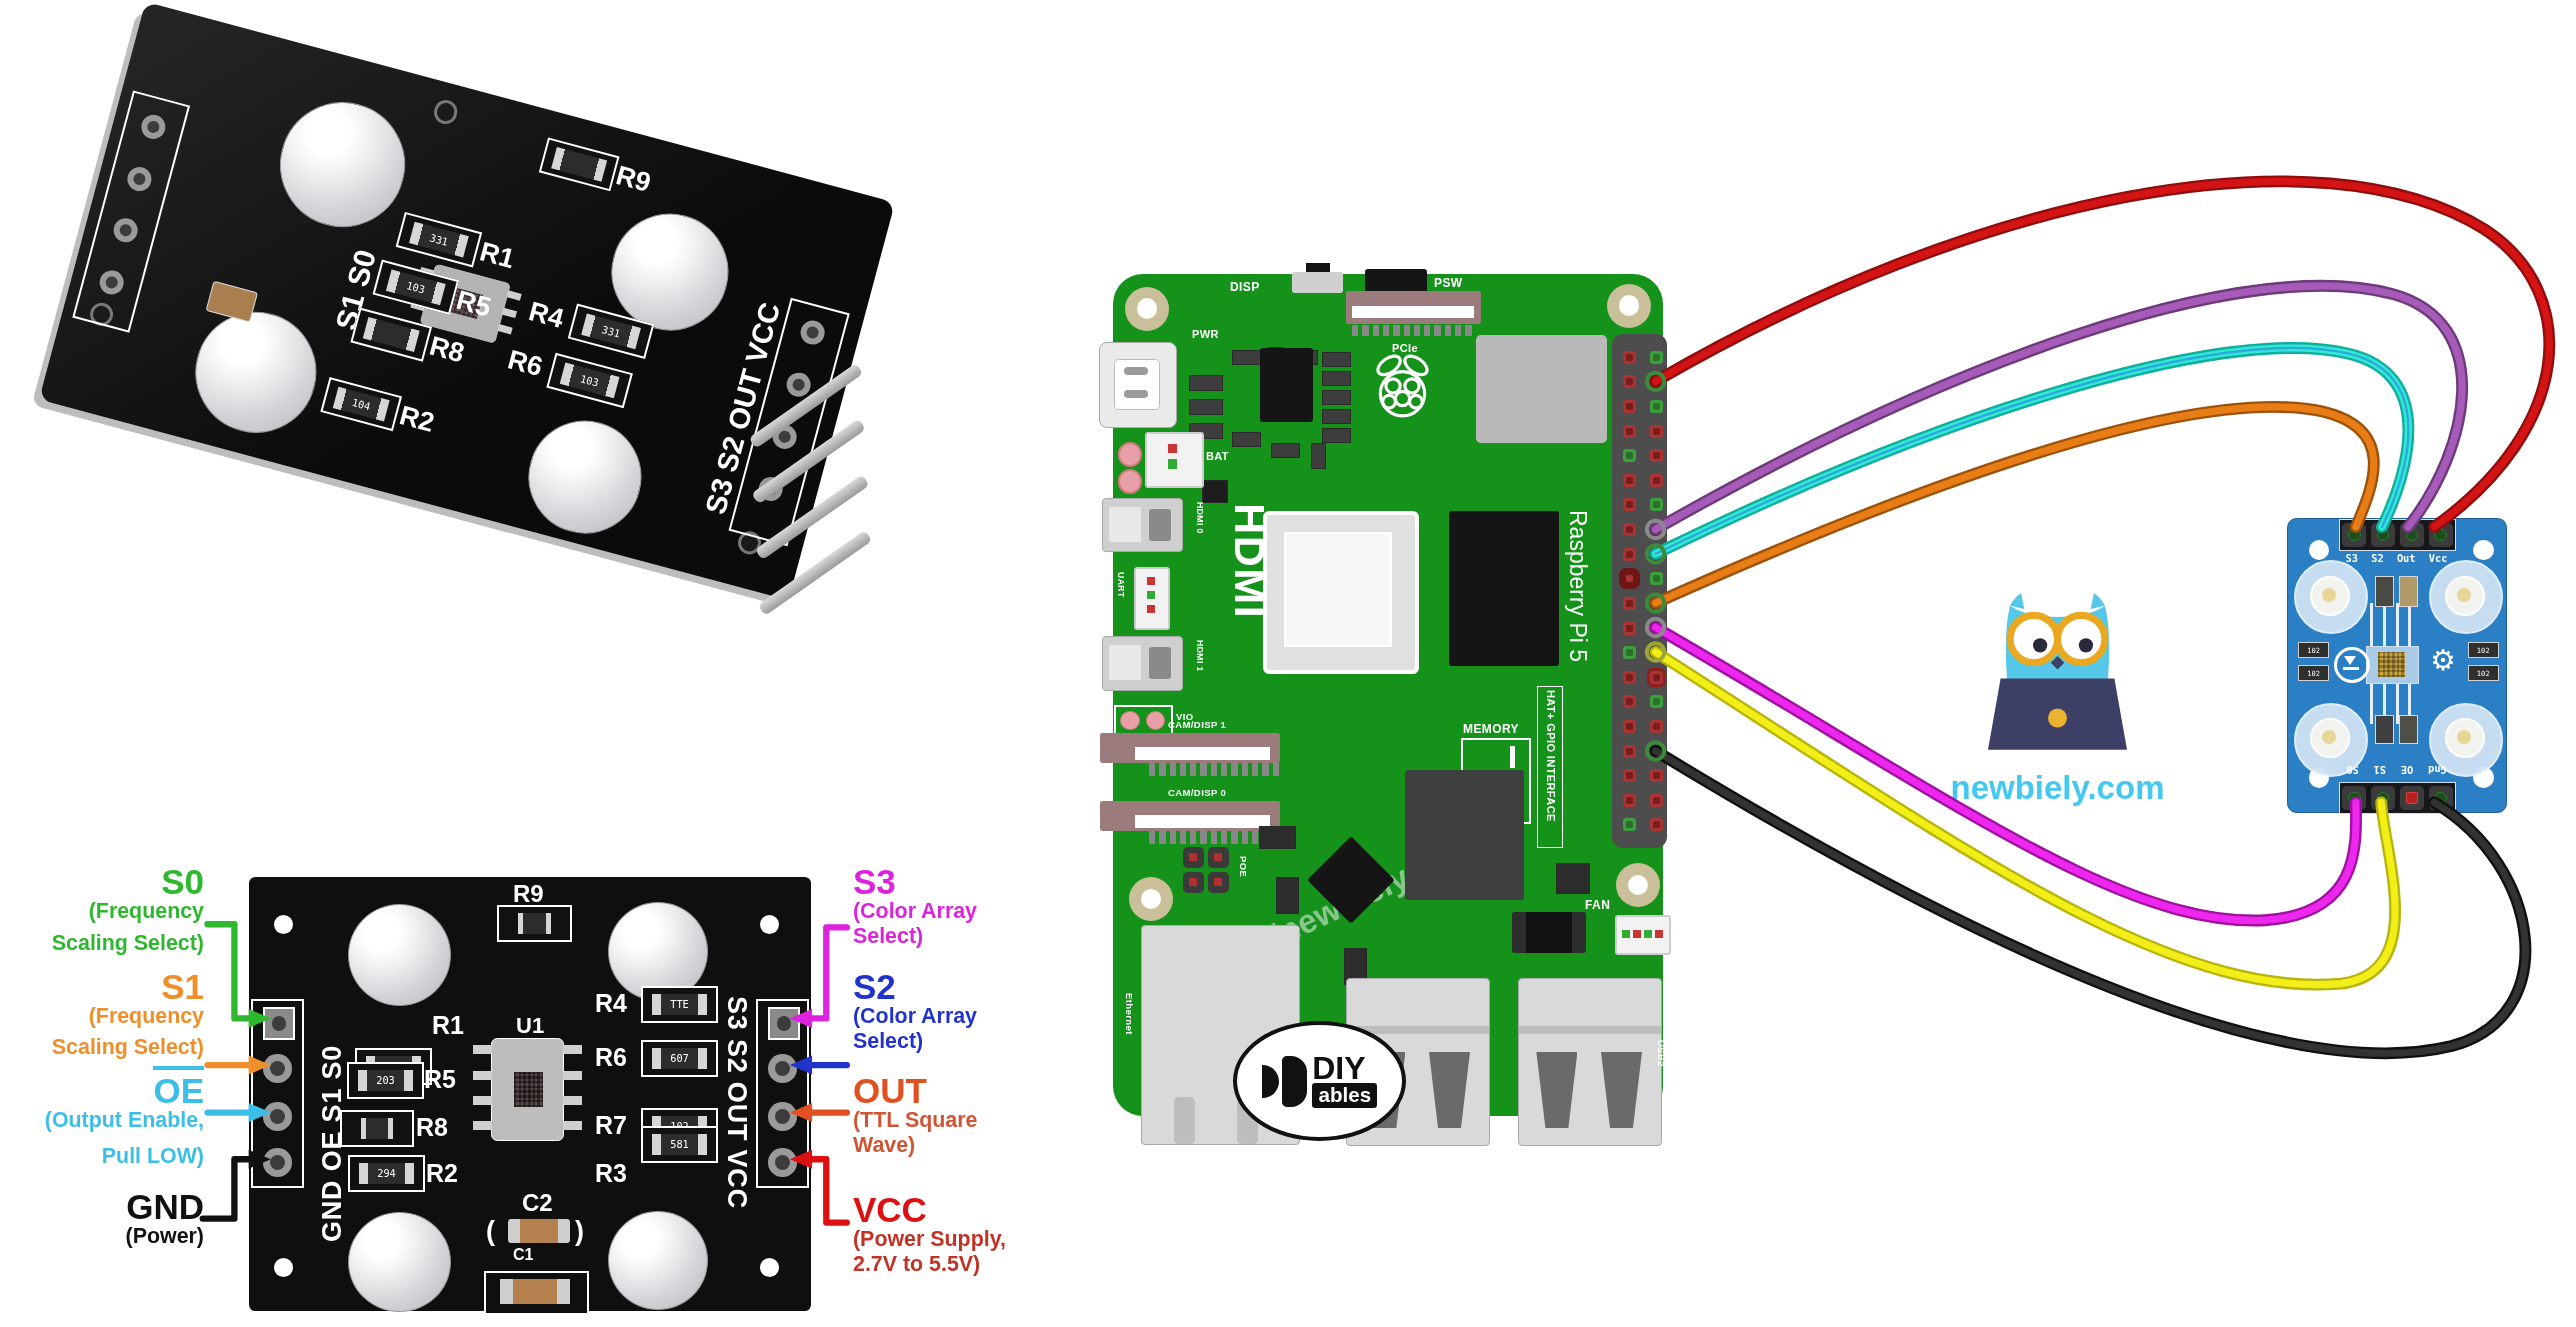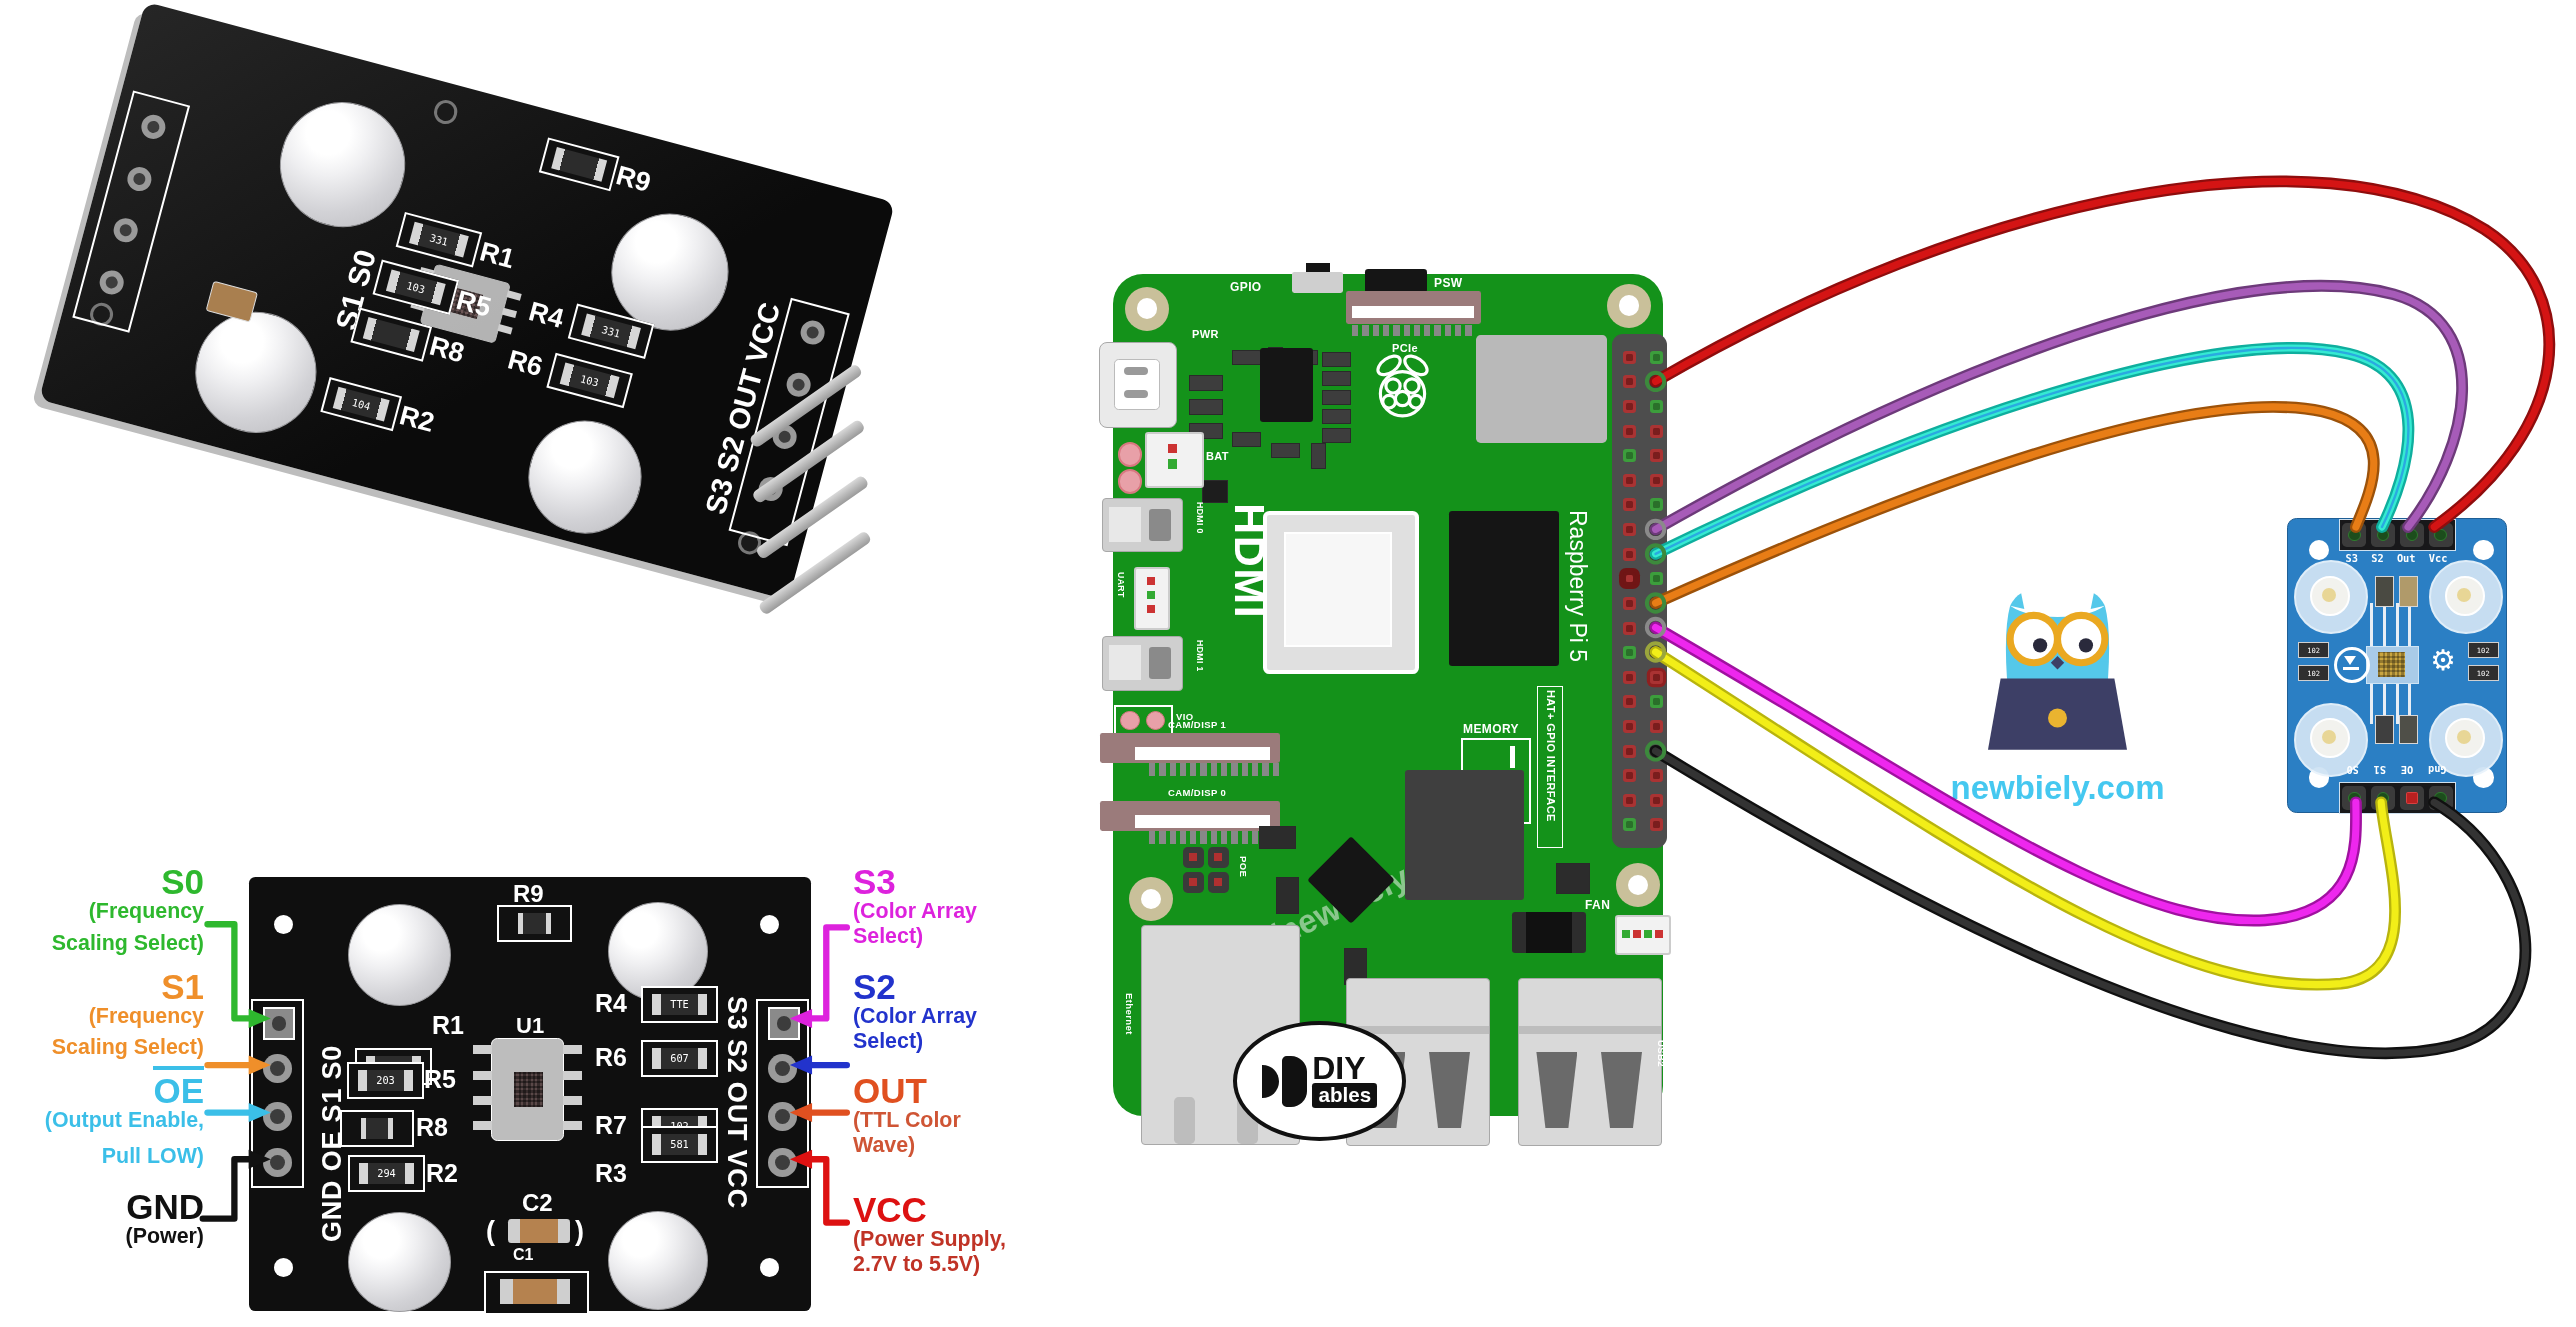--- a/index.html
+++ b/index.html
@@ -319,42 +319,42 @@
   <div class="abs right-col" style="left:853px;top:864px;width:206px;">
     <div class="pin-name" style="color:#dd22dd;">S3</div>
     <div class="pin-desc" style="color:#dd22dd;"><span>(Color Array</span><br><span>Select)</span></div>
   </div>
   <div class="abs right-col" style="left:853px;top:969px;width:206px;">
     <div class="pin-name" style="color:#2233cc;">S2</div>
     <div class="pin-desc" style="color:#2233cc;"><span>(Color Array</span><br><span>Select)</span></div>
   </div>
   <div class="abs right-col" style="left:853px;top:1073px;width:206px;">
     <div class="pin-name" style="color:#e05020;">OUT</div>
-    <div class="pin-desc" style="color:#cf5535;"><span>(TTL Color</span><br><span>Wave)</span></div>
+    <div class="pin-desc" style="color:#cf5535;"><span>(TTL Square</span><br><span>Wave)</span></div>
   </div>
   <div class="abs right-col" style="left:853px;top:1192px;width:222px;">
     <div class="pin-name" style="color:#dd1111;">VCC</div>
     <div class="pin-desc" style="color:#c03326;"><span>(Power Supply,</span><br><span>2.7V to 5.5V)</span></div>
   </div>
 
   <div class="abs" id="pi-board">
     <div class="abs hole" style="left:12px;top:12.7px;width:44px;height:44px;">
         <div></div>
       </div>
     <div class="abs hole" style="left:494px;top:9.5px;width:44px;height:44px;">
         <div></div>
       </div>
     <div class="abs hole" style="left:16px;top:603px;width:44px;height:44px;">
         <div></div>
       </div>
     <div class="abs hole" style="left:503px;top:589px;width:44px;height:44px;">
         <div></div>
       </div>
 
-    <div class="abs pi-label" style="left:117px;top:6.3px;">GPIO</div>
+    <div class="abs pi-label" style="left:117px;top:6.3px;">DISP</div>
     <div class="abs" style="left:193px;top:-11px;width:24px;height:16px;background:#141414;"></div>
     <div class="abs" style="left:179px;top:-1.6px;width:51px;height:20.6px;background:#cfcfcf;border-radius:2.4px;"></div>
     <div class="abs chip" style="left:252px;top:-4.7px;width:62px;height:24px;"></div>
     <div class="abs pi-label" style="left:321px;top:1.6px;">PSW</div>
 
     <div class="abs" style="left:233px;top:17.4px;width:135px;height:33px;background:#9b7b7b;border-radius:2.4px;">
       <div class="abs" style="left:6.3px;top:14.2px;width:122px;height:12.7px;background:#fff;"></div>
     </div>
     <div class="abs" style="left:239px;top:51px;width:123px;height:11px;background:repeating-linear-gradient(90deg,#888 0 6.3px,transparent 6.3px 10.3px);"></div>
     <div class="abs pi-label" style="left:279px;top:68px;font-size:11px;">PCIe</div>

